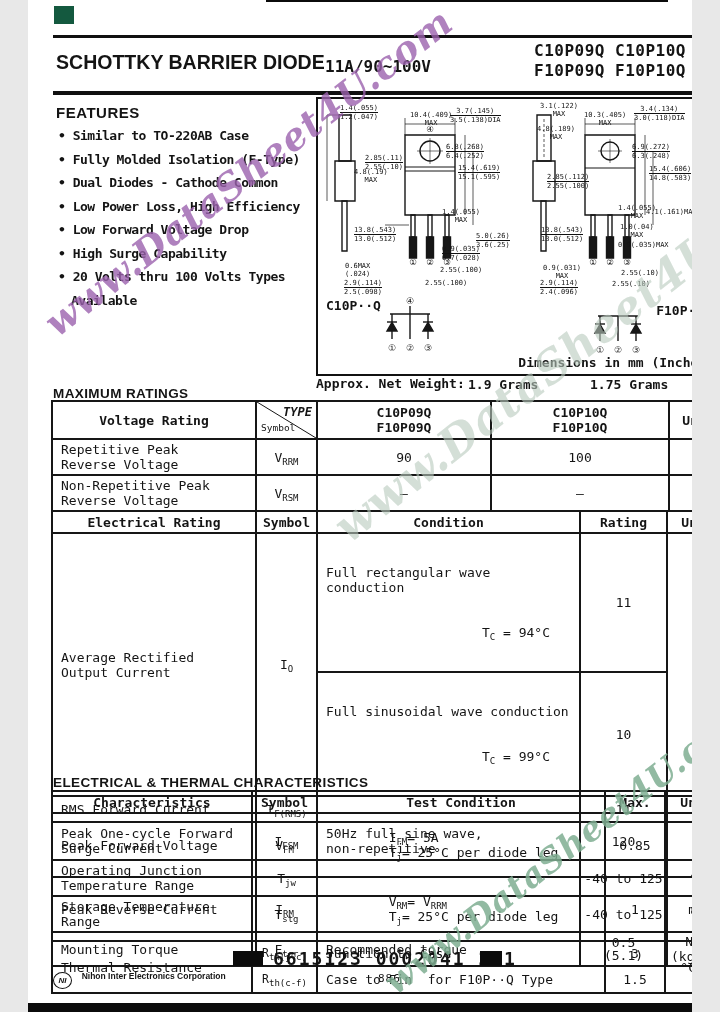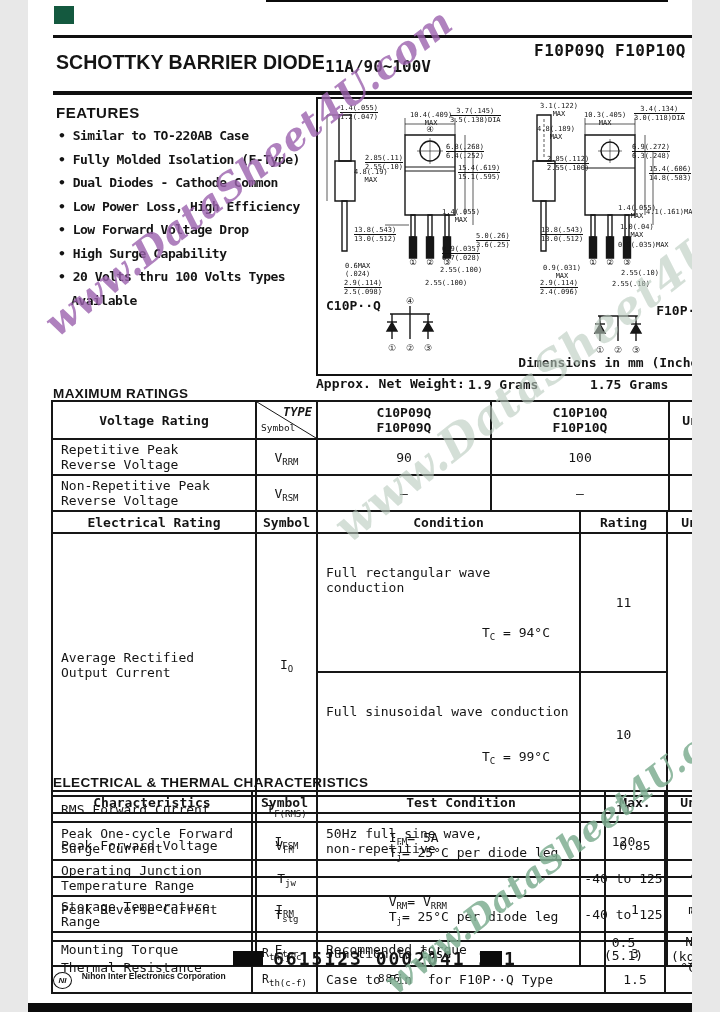--- a/index.html
+++ b/index.html
@@ -59,20 +59,21 @@
   <div class="abs blk" style="left:238px;top:0;width:402px;height:2px;"></div>
   <div class="abs blk" style="left:686px;top:0;width:34px;height:6px;"></div>
   <div class="abs" style="left:26px;top:6px;width:20px;height:18px;background:#14593f;"></div>
   <div class="rule" style="left:25px;top:35px;width:690px;height:3px;"></div>
   <div class="abs blk" style="left:713px;top:148px;width:7px;height:26px;"></div>
   <div class="abs blk" style="left:0;top:1003px;width:720px;height:9px;"></div>
 
   <div class="abs title" style="left:28px;top:50px;">SCHOTTKY BARRIER DIODE</div>
   <div class="abs subtitle" style="left:297px;top:57px;">11A/90~100V</div>
   <div class="abs parts" style="right:6px;top:41px;width:250px;">
+    <div>C10P09Q C10P10Q</div>
     <div>F10P09Q F10P10Q</div>
   </div>
   <div class="rule" style="left:25px;top:91px;width:690px;height:4px;"></div>
 
   <div class="abs features-h" style="left:28px;top:104px;">FEATURES</div>
   <div class="abs" style="left:30px;top:129px;width:255px;">
       <div class="feat">• Similar to TO-220AB Case</div>
       <div class="feat">• Fully Molded Isolation (F-Type)</div>
       <div class="feat">• Dual Diodes - Cathode Common</div>
       <div class="feat">• Low Power Loss, High Efficiency</div>
@@ -153,21 +154,21 @@
           <div>MAX</div>
         </div>
         <div class="dim frac" style="left: 316px; top: 6px;">
           <div>3.4(.134)</div>
           <div>3.0(.118)DIA</div>
         </div>
         <div class="dim" style="left: 219px; top: 26px;">
           <div>4.8(.189)</div>
           <div>MAX</div>
         </div>
-        <div class="dim frac" style="left: 229px; top: 56px; text-align: center;">
+        <div class="dim frac" style="left: 229px; top: 74px; text-align: center;">
           <div>2.85(.112)</div>
           <div>2.55(.100)</div>
         </div>
         <div class="dim frac" style="left: 314px; top: 44px;">
           <div>6.9(.272)</div>
           <div>6.3(.248)</div>
         </div>
         <div class="dim frac" style="left: 331px; top: 66px;">
           <div>15.4(.606)</div>
           <div>14.8(.583)</div>

